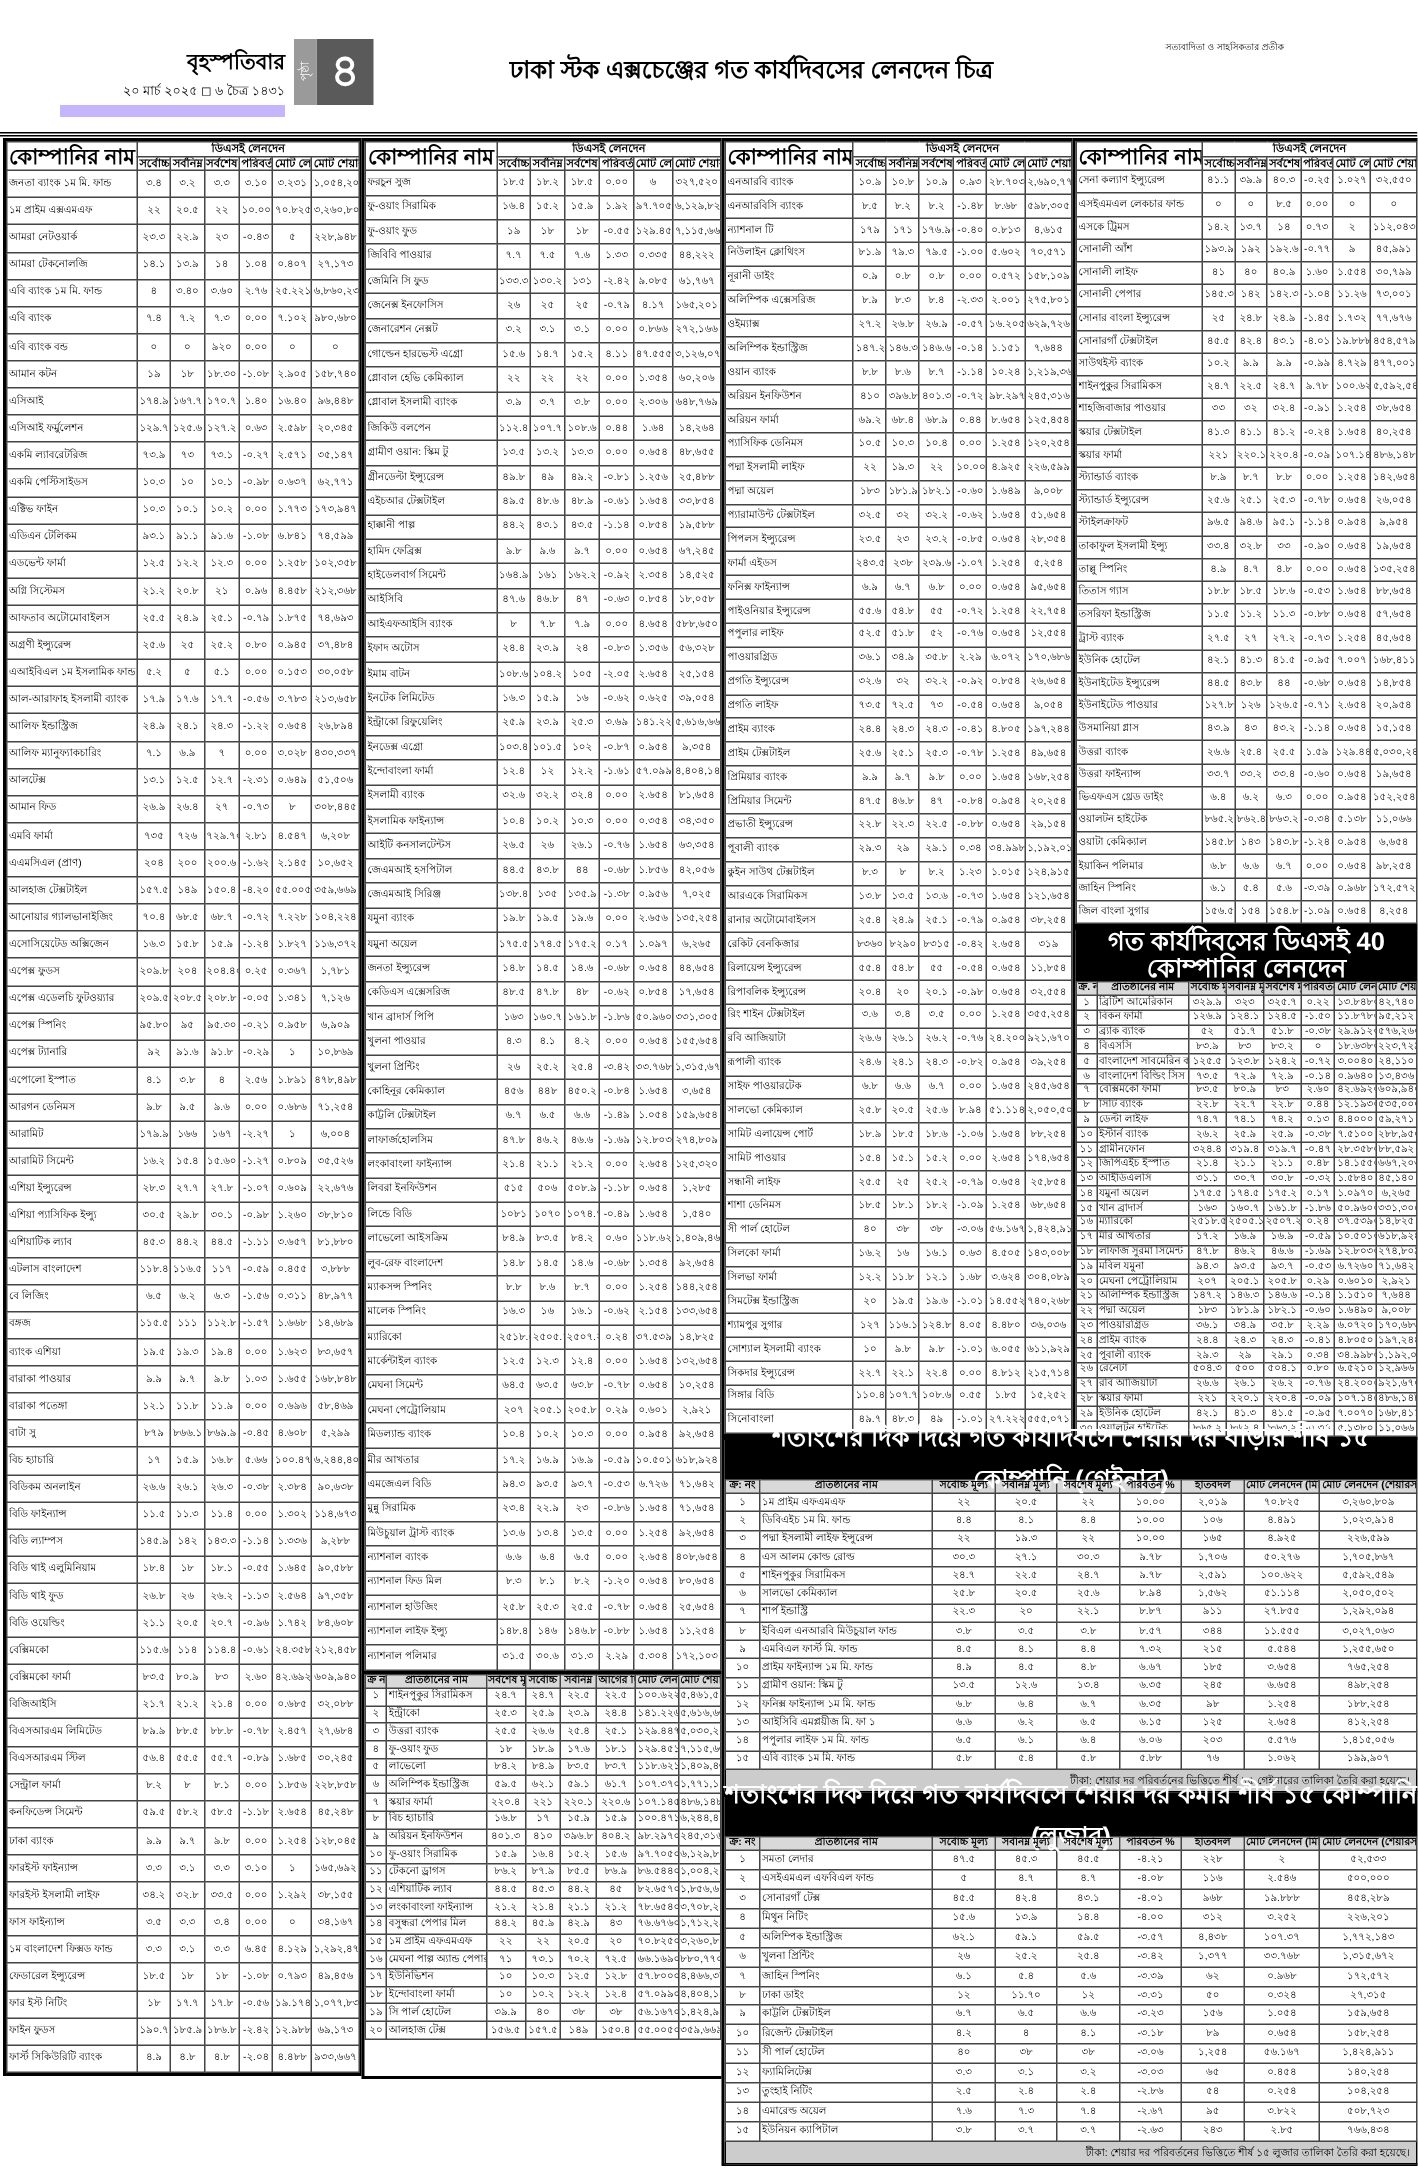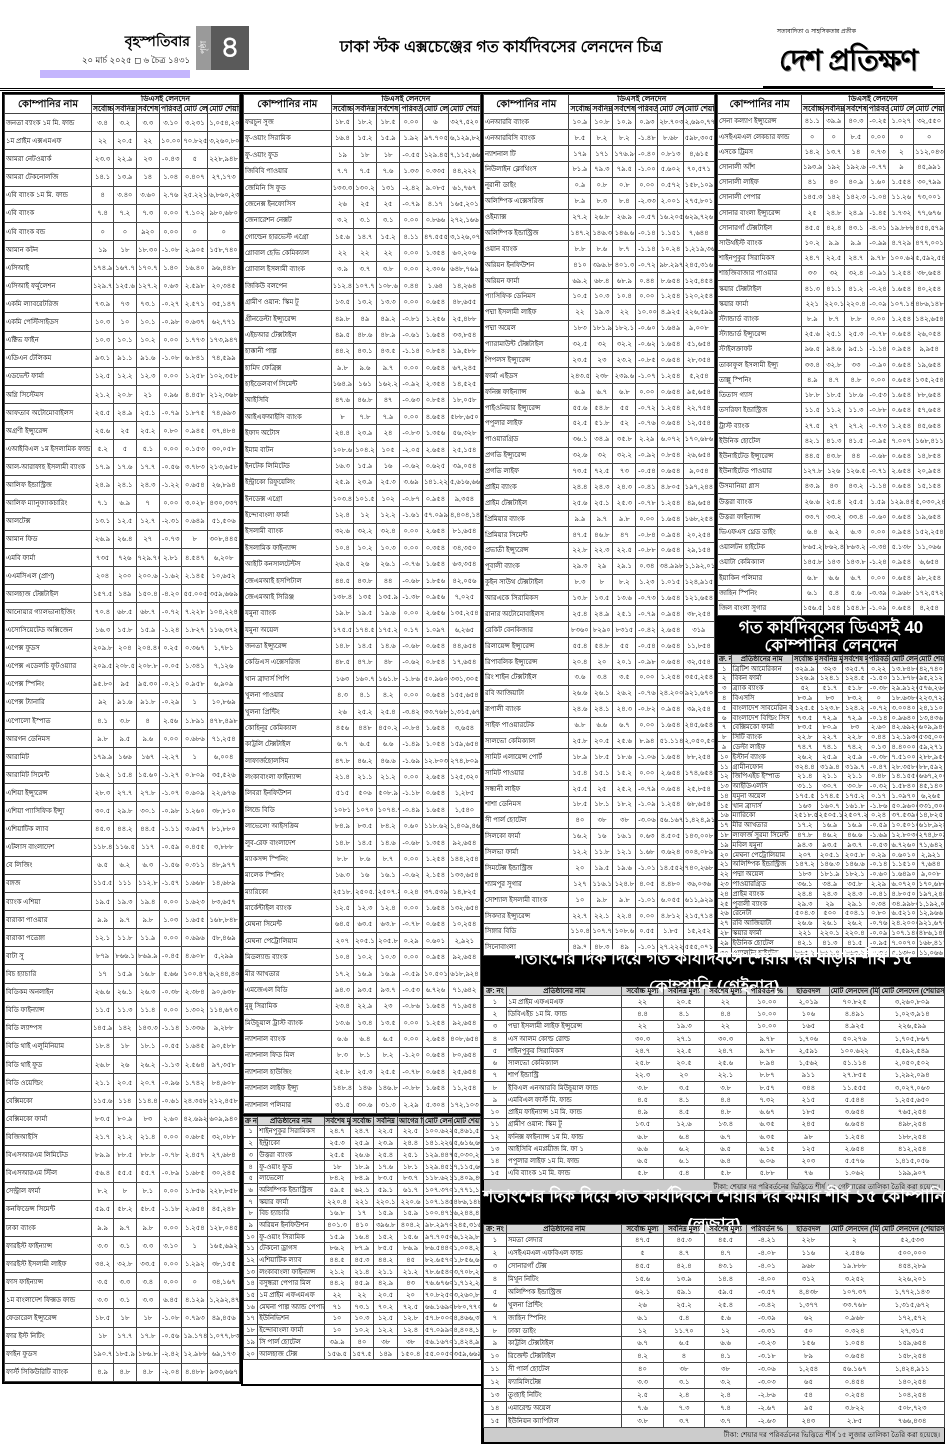--- a/index.html
+++ b/index.html
@@ -20,21 +20,21 @@
   .logoblock .tag{font-size:6px;text-align:left;padding-left:14px;}
   .logoblock .logo{font-size:29px;font-weight:bold;letter-spacing:-1px;
                    text-shadow:1px 1px 0 #888;border-bottom:2px solid #000;}
   .colblock{position:absolute;border:2px solid #000;background:#fff;}
   table{border-collapse:collapse;width:100%;height:100%;table-layout:fixed;}
   th,td{border:1px solid #444;padding:0 1px;font-size:6.8px;line-height:1.15;
         text-align:center;overflow:hidden;white-space:nowrap;}
   th{font-weight:bold;font-size:7px;}
   td:first-child{text-align:left;}
   .lst thead th{font-size:7.5px;}
-  .lst .namehead{font-size:10px;}
+  .lst .namehead{font-size:14px;}
   .btm td:first-child{text-align:center;}
   .btm td:nth-child(2){text-align:left;}
   .btm thead th{background:#d9d9d9;font-size:7px;}
   .bar{background:#000;color:#fff;font-weight:bold;text-align:center;
        display:flex;align-items:center;justify-content:center;}
   .note{background:#ccc;font-size:7px;text-align:right;padding:1px 4px;border:1px solid #000;border-top:none;}
 </style>
 </head>
 <body>
 
@@ -43,21 +43,20 @@
     <div class="d1">বৃহস্পতিবার</div>
     <div class="d2">২০ মার্চ ২০২৫ ◻ ৬ চৈত্র ১৪৩১</div>
   </div>
   <div class="pagebox">
     <div class="pagelabel">পৃষ্ঠা</div>
     <div class="pagenum">৪</div>
   </div>
   <div class="maintitle">ঢাকা স্টক এক্সচেঞ্জের গত কার্যদিবসের লেনদেন চিত্র</div>
   <div class="logoblock">
     <div class="tag">সত্যবাদিতা ও সাহসিকতার প্রতীক</div>
-    <div class="logo">দেশ প্রতিক্ষণ</div>
   </div>
 </div>
 
 <div class="colblock" style="left:2px;top:92px;width:236px;height:1288px;">
   <table class="lst">
     <colgroup>
         <col style="width:37%">
         <col style="width:9.5%">
         <col style="width:9.5%">
         <col style="width:10%">

